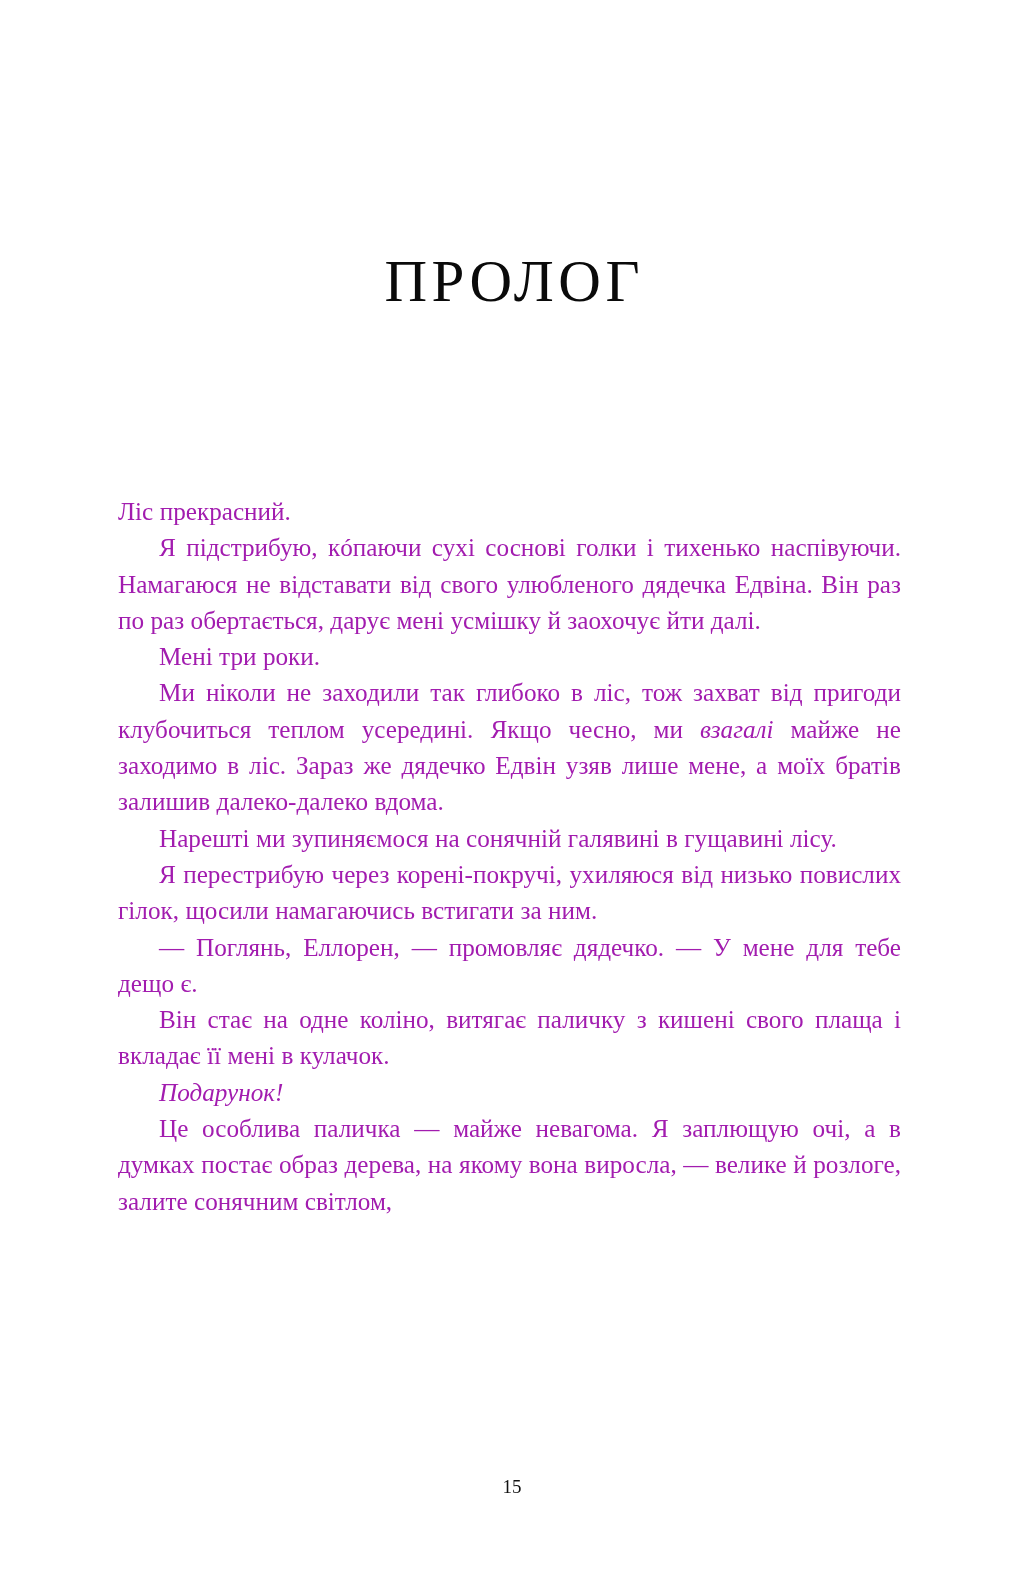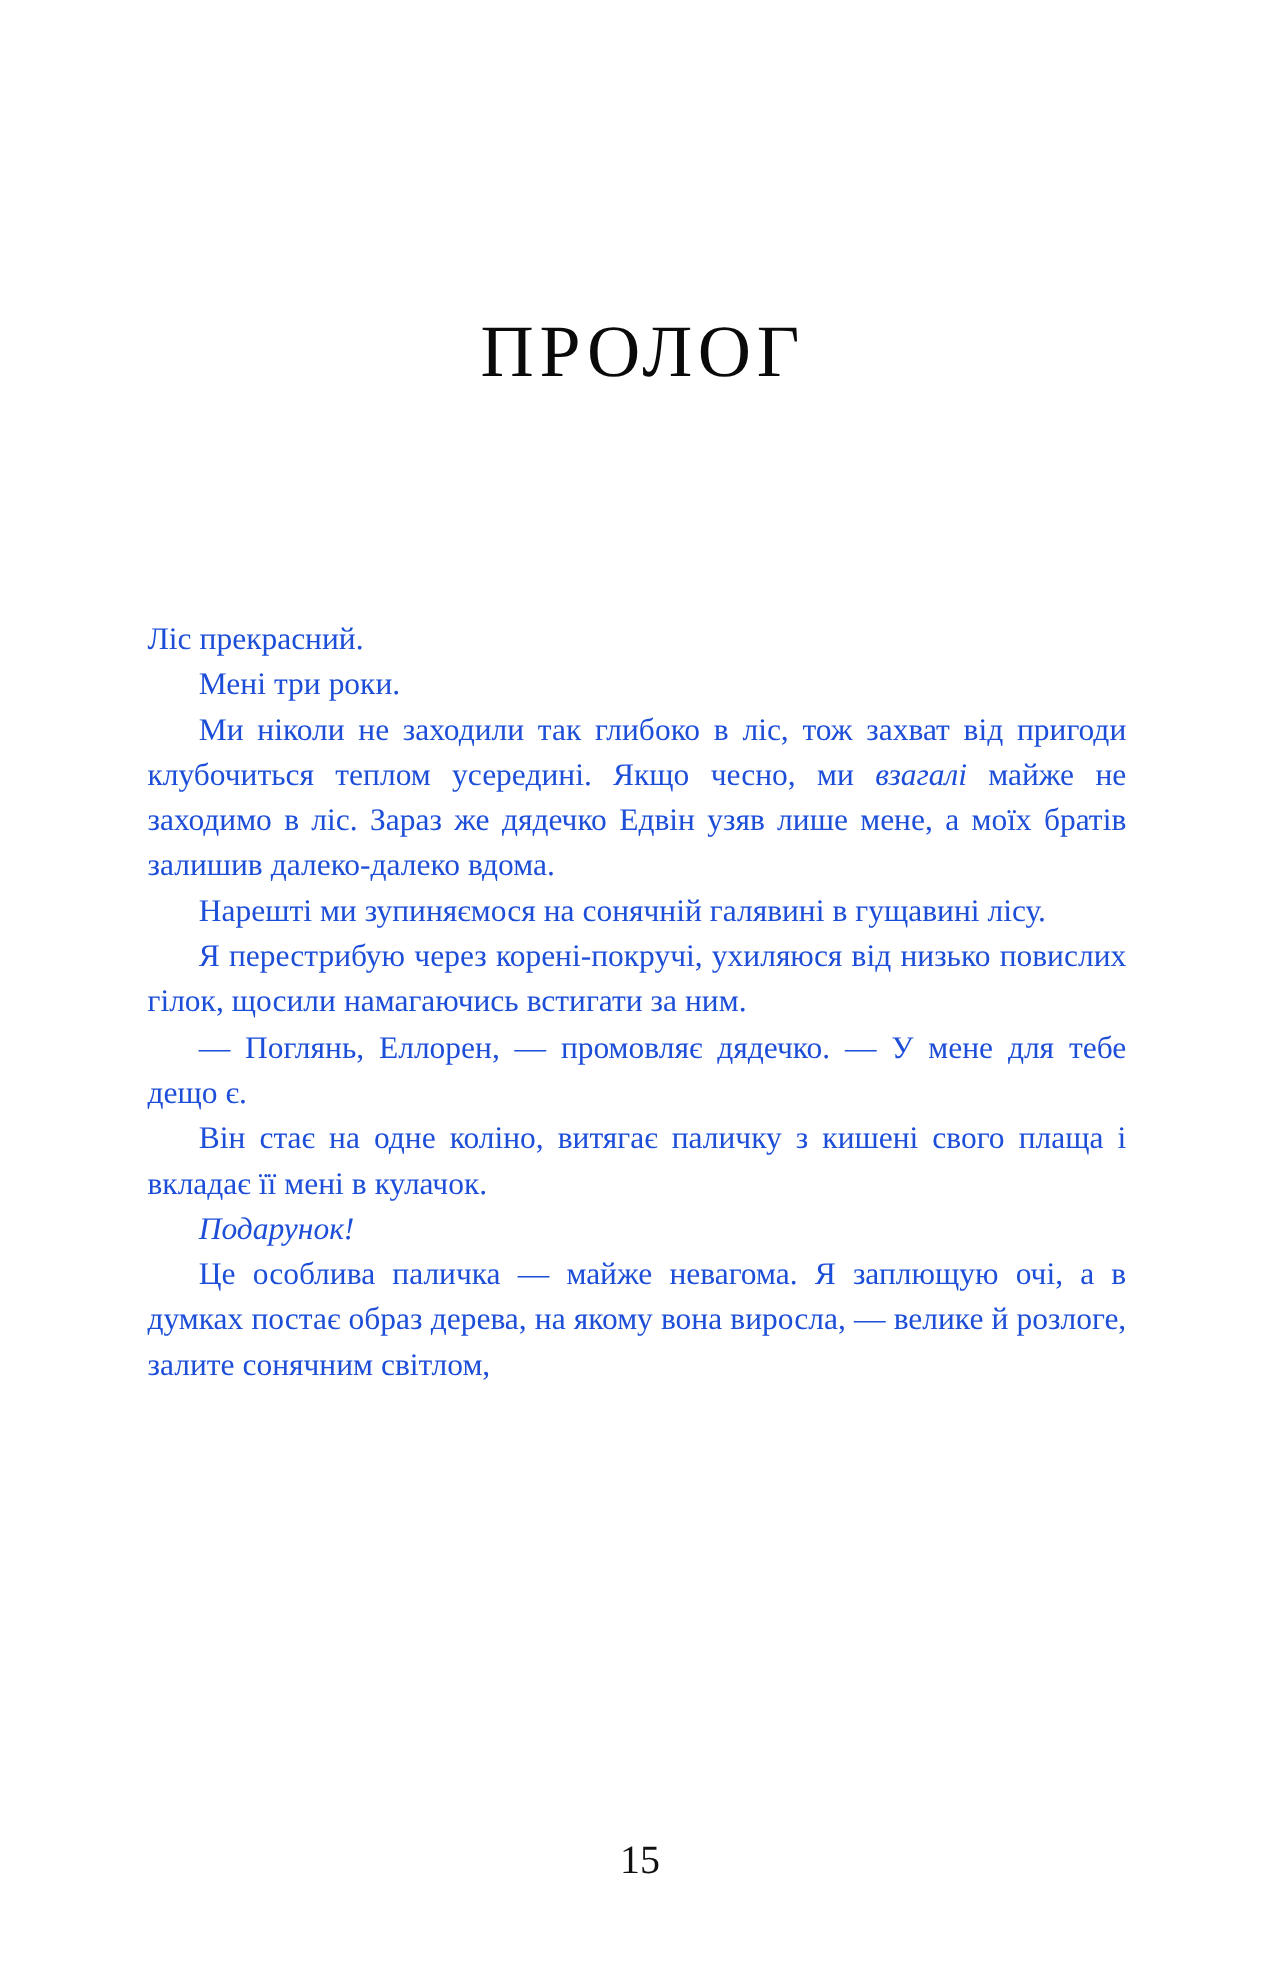--- a/index.html
+++ b/index.html
@@ -50,21 +50,21 @@
     width: 783px;
   }
 
   .para {
     margin: 0;
     font-size: 25.2px;
     line-height: 36.3px;
     text-align: justify;
     text-justify: inter-word;
     text-indent: 41px;
-    color: #1d4ed8;
+    color: #a21caf;
     word-spacing: 0.1px;
     hyphens: manual;
   }
 
   .para.first {
     text-indent: 0;
   }
 
   .para em,
   .para .italic {
@@ -72,34 +72,35 @@
     margin-top: 15px;
   }
 
   
   .folio {
     position: absolute;
     left: 0;
     top: 1472px;
     width: 1024px;
     text-align: center;
-    font-size: 32px;
+    font-size: 19px;
     line-height: 30px;
     color: #111111;
   }
 </style>
 </head>
 <body>
 
 <div class="page">
 
   <h1 class="chapter-title">ПРОЛОГ</h1>
 
   <div class="text-block" id="body-text-block">
       <p class="para first"><span>Ліс прекрасний.</span></p>
+      <p class="para"><span>Я підстрибую, кóпаючи сухі соснові голки і тихенько наспівуючи. Намагаюся не відставати від свого улюбленого дядечка Едвіна. Він раз по раз обертається, дарує мені усмішку й заохочує йти далі.</span></p>
       <p class="para"><span>Мені три роки.</span></p>
       <p class="para"><span>Ми ніколи не заходили так глибоко в ліс, тож захват від пригоди клубочиться теплом усередині. Якщо чесно, ми </span><em>взагалі</em><span> майже не заходимо в ліс. Зараз же дядечко Едвін узяв лише мене, а моїх братів залишив далеко-далеко вдома.</span></p>
       <p class="para"><span>Нарешті ми зупиняємося на сонячній галявині в гущавині лісу.</span></p>
       <p class="para"><span>Я перестрибую через корені-покручі, ухиляюся від низько повислих гілок, щосили намагаючись встигати за ним.</span></p>
       <p class="para"><span>— Поглянь, Еллорен, — промовляє дядечко. — У мене для тебе дещо є.</span></p>
       <p class="para"><span>Він стає на одне коліно, витягає паличку з кишені свого плаща і вкладає її мені в кулачок.</span></p>
       <p class="para"><em>Подарунок!</em></p>
       <p class="para"><span>Це особлива паличка — майже невагома. Я заплющую очі, а в думках постає образ дерева, на якому вона виросла, — велике й розлоге, залите сонячним світлом,</span></p>
     </div>
 

